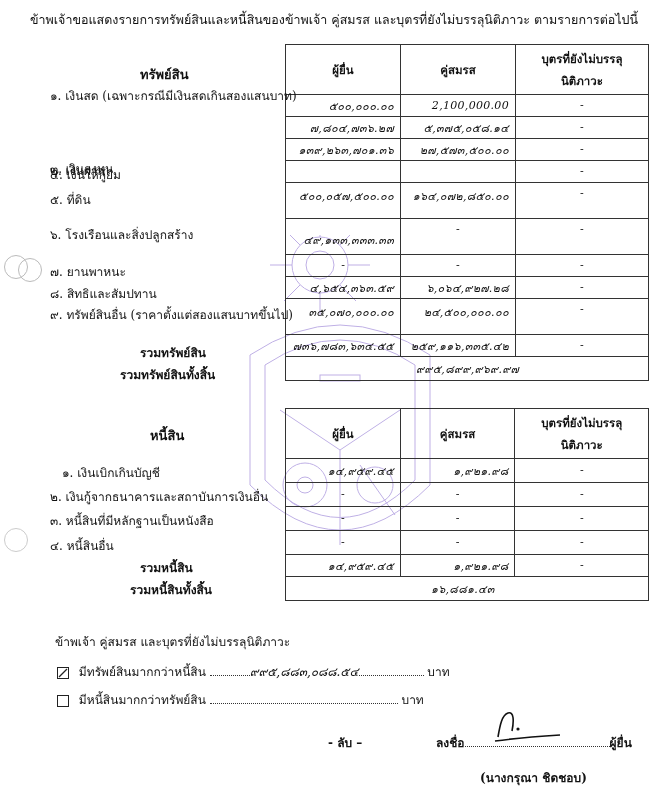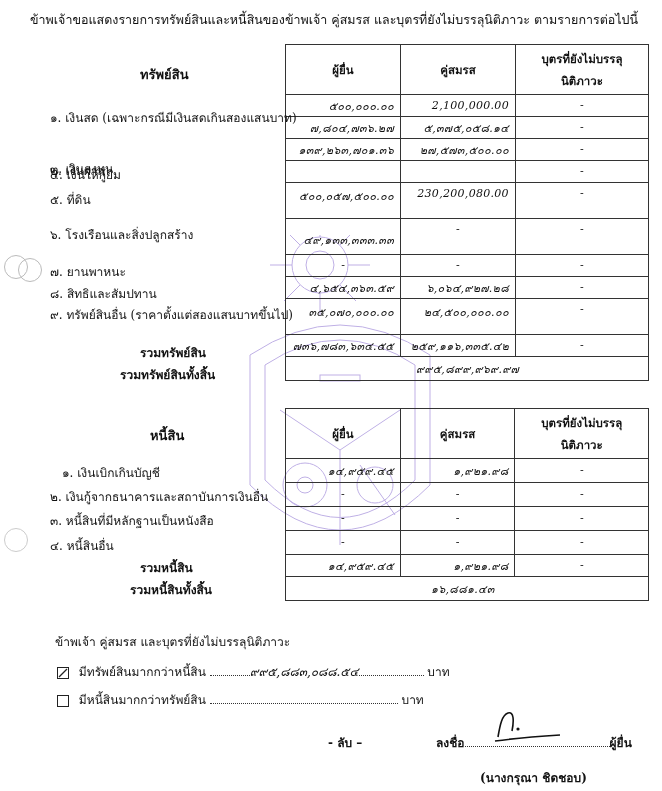--- a/index.html
+++ b/index.html
@@ -85,21 +85,21 @@
         <td class="num">๒๗,๕๗๓,๕๐๐.๐๐</td>
         <td class="ctr">-</td>
       </tr>
   <tr style="height:22px;">
         <td class="num"></td>
         <td class="num"></td>
         <td class="ctr">-</td>
       </tr>
   <tr style="height:36px;">
         <td class="num" style="vertical-align:top;padding-top:4px;">๕๐๐,๐๕๗,๕๐๐.๐๐</td>
-        <td class="num" style="vertical-align:top;padding-top:4px;">230,200,080.00</td>
+        <td class="num" style="vertical-align:top;padding-top:4px;">๑๖๔,๐๗๒,๘๕๐.๐๐</td>
         <td class="ctr" style="vertical-align:top;padding-top:4px;">-</td>
       </tr>
   <tr style="height:36px;">
         <td class="num" style="vertical-align:top;padding-top:12px;">๔๙,๑๓๓,๓๓๓.๓๓</td>
         <td class="ctr" style="vertical-align:top;padding-top:4px;">-</td>
         <td class="ctr" style="vertical-align:top;padding-top:4px;">-</td>
       </tr>
   <tr style="height:22px;">
         <td class="ctr">-</td>
         <td class="ctr">-</td>
@@ -119,21 +119,21 @@
         <td class="num">๗๓๖,๗๘๓,๖๓๔.๕๕</td>
         <td class="num">๒๕๙,๑๑๖,๓๓๕.๔๒</td>
         <td class="ctr">-</td>
       </tr>
   <tr style="height:24px;margin-top:40px;">
         <td colspan="3" class="num" style="text-align:left;padding-left:130px;">๙๙๕,๘๙๙,๙๖๙.๙๗</td>
       </tr>
 </tbody>
   </table>
 
-<div class="label" style="left:50px;top:108px;">๑. เงินสด (เฉพาะกรณีมีเงินสดเกินสองแสนบาท)</div>
+<div class="label" style="left:50px;top:86px;">๑. เงินสด (เฉพาะกรณีมีเงินสดเกินสองแสนบาท)</div>
 <div class="label" style="left:50px;top:121px;margin-top:40px;">๒. เงินฝาก</div>
 <div class="label" style="left:50px;top:159px;text-align:center;">๓. เงินลงทุน</div>
 <div class="label" style="left:50px;top:165px;">๔. เงินให้กู้ยืม</div>
 <div class="label" style="left:50px;top:190px;">๕. ที่ดิน</div>
 <div class="label" style="left:50px;top:225px;">๖. โรงเรือนและสิ่งปลูกสร้าง</div>
 <div class="label" style="left:50px;top:262px;">๗. ยานพาหนะ</div>
 <div class="label" style="left:50px;top:284px;">๘. สิทธิและสัมปทาน</div>
 <div class="label" style="left:50px;top:305px;">๙. ทรัพย์สินอื่น (ราคาตั้งแต่สองแสนบาทขึ้นไป)</div>
 <div class="label bold" style="left:140px;top:343px;">รวมทรัพย์สิน</div>
 <div class="label bold" style="left:120px;top:365px;">รวมทรัพย์สินทั้งสิ้น</div>

